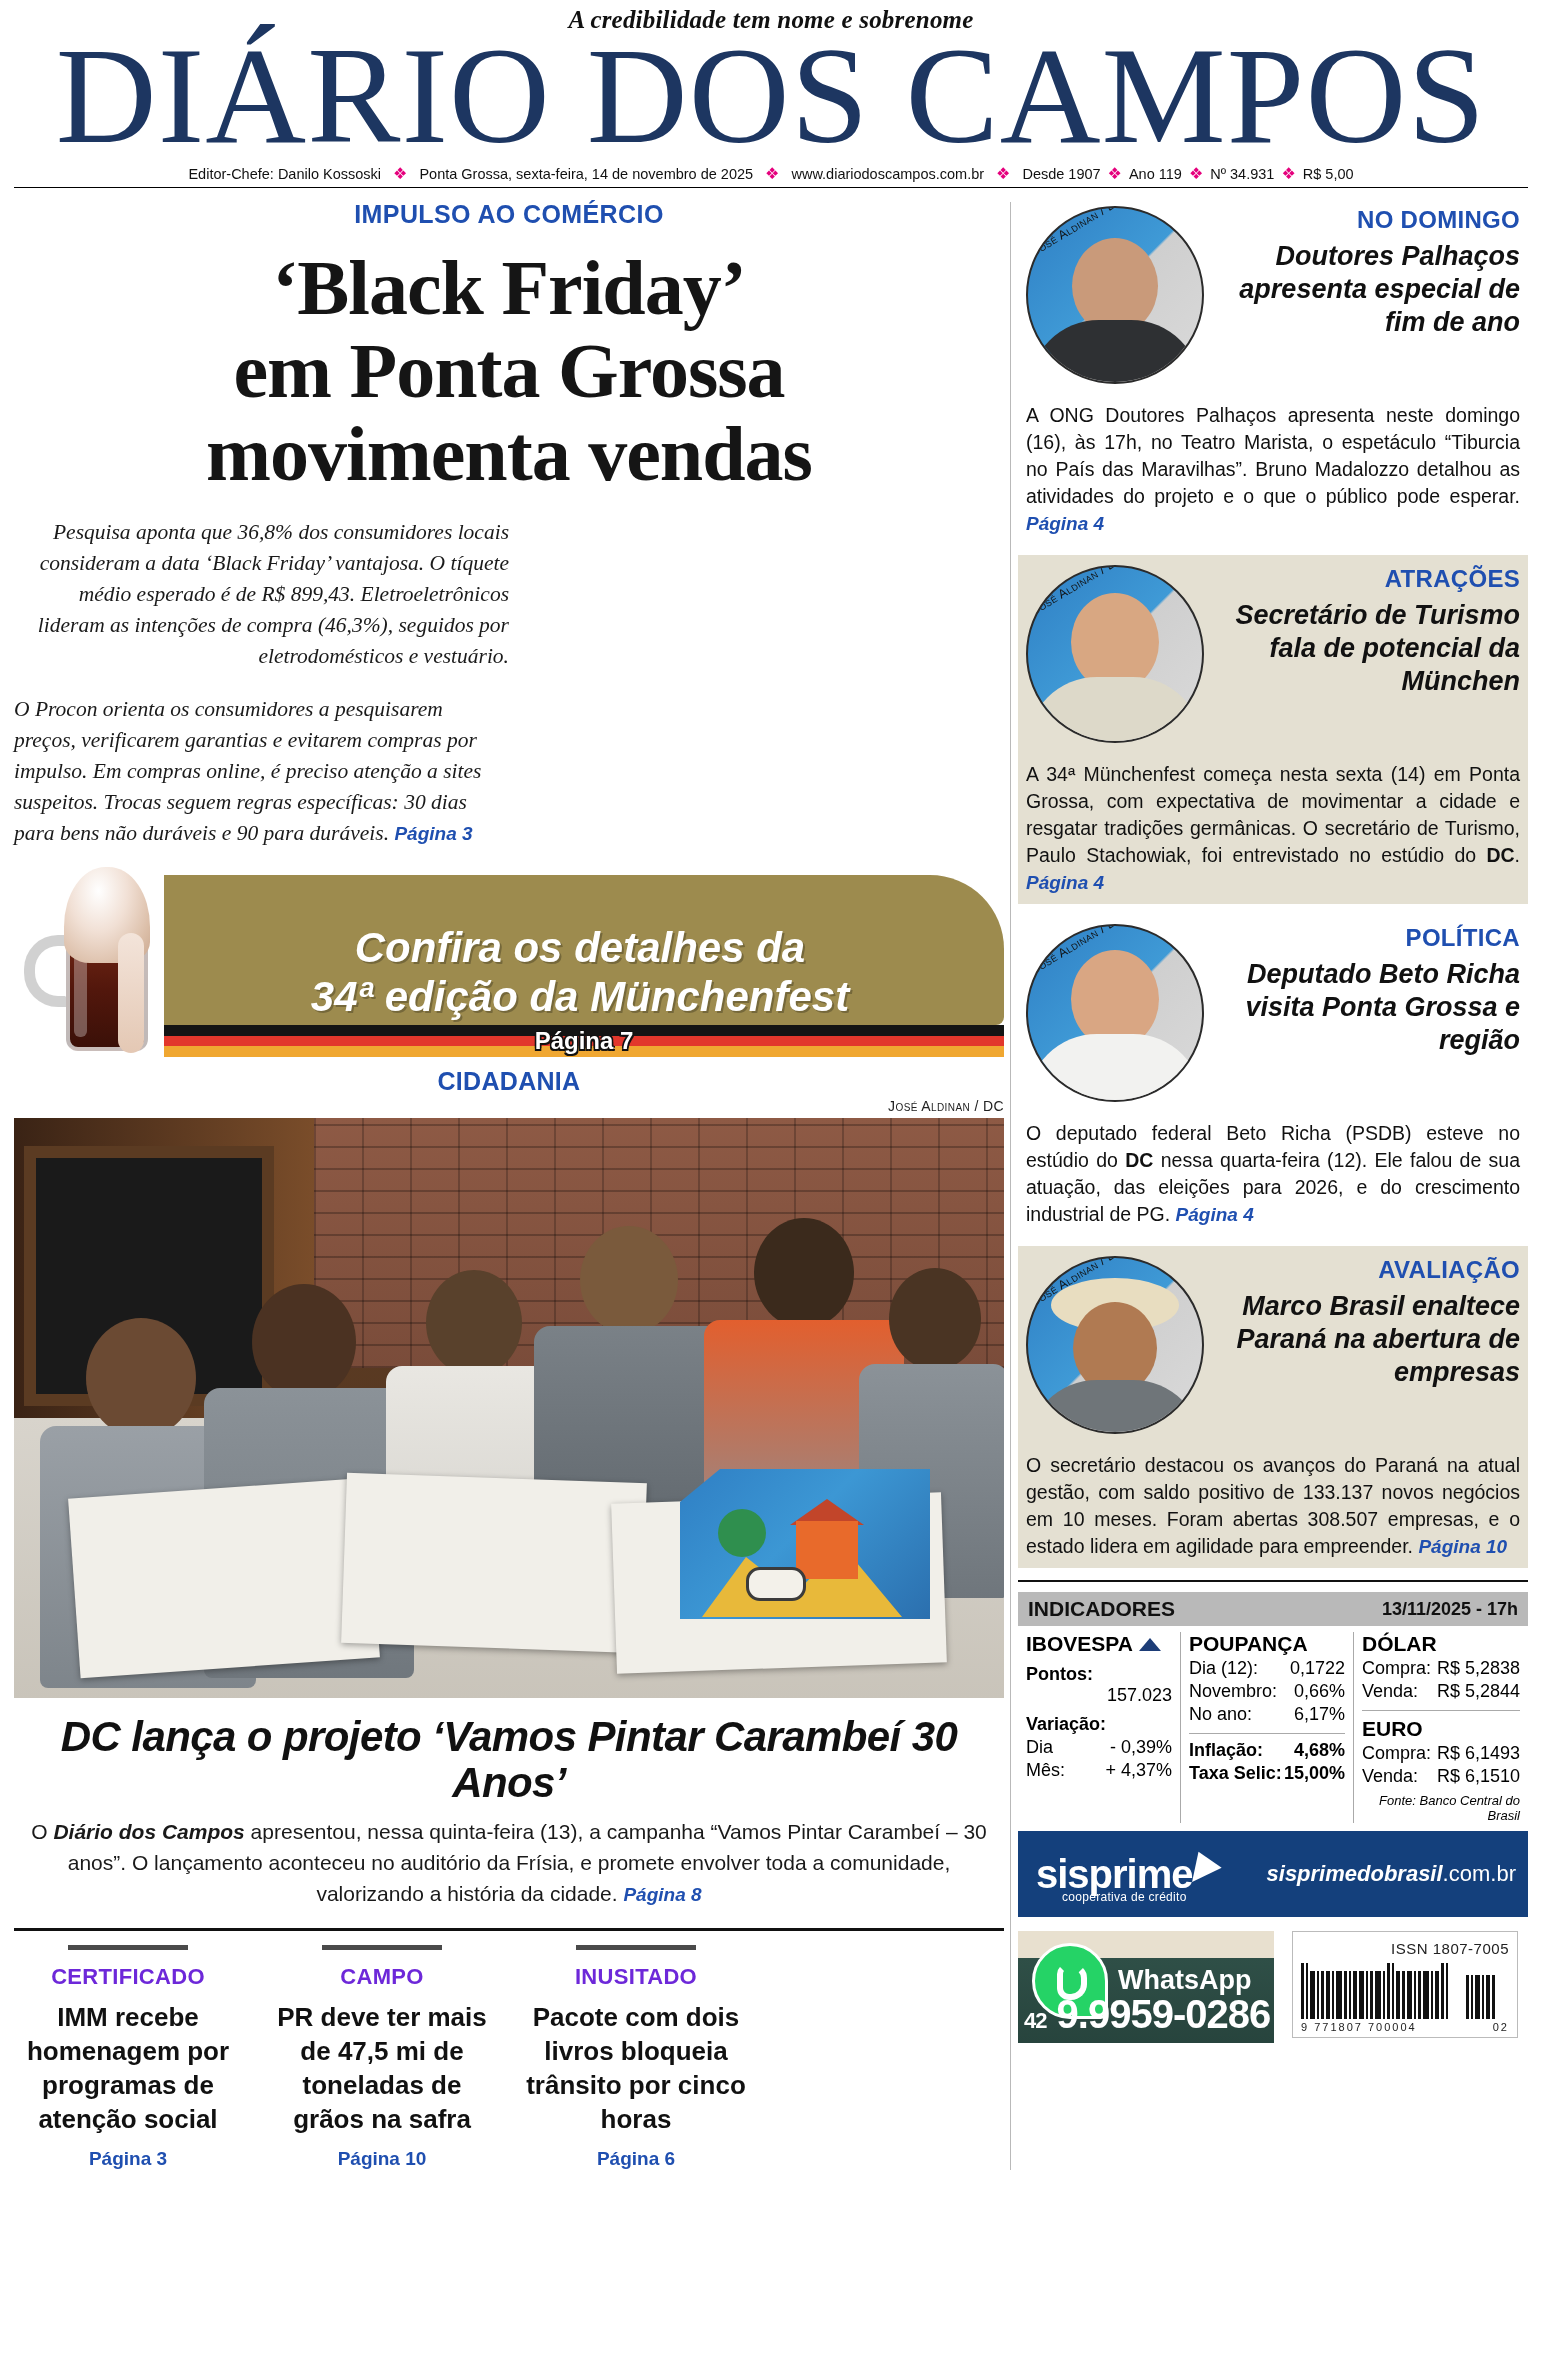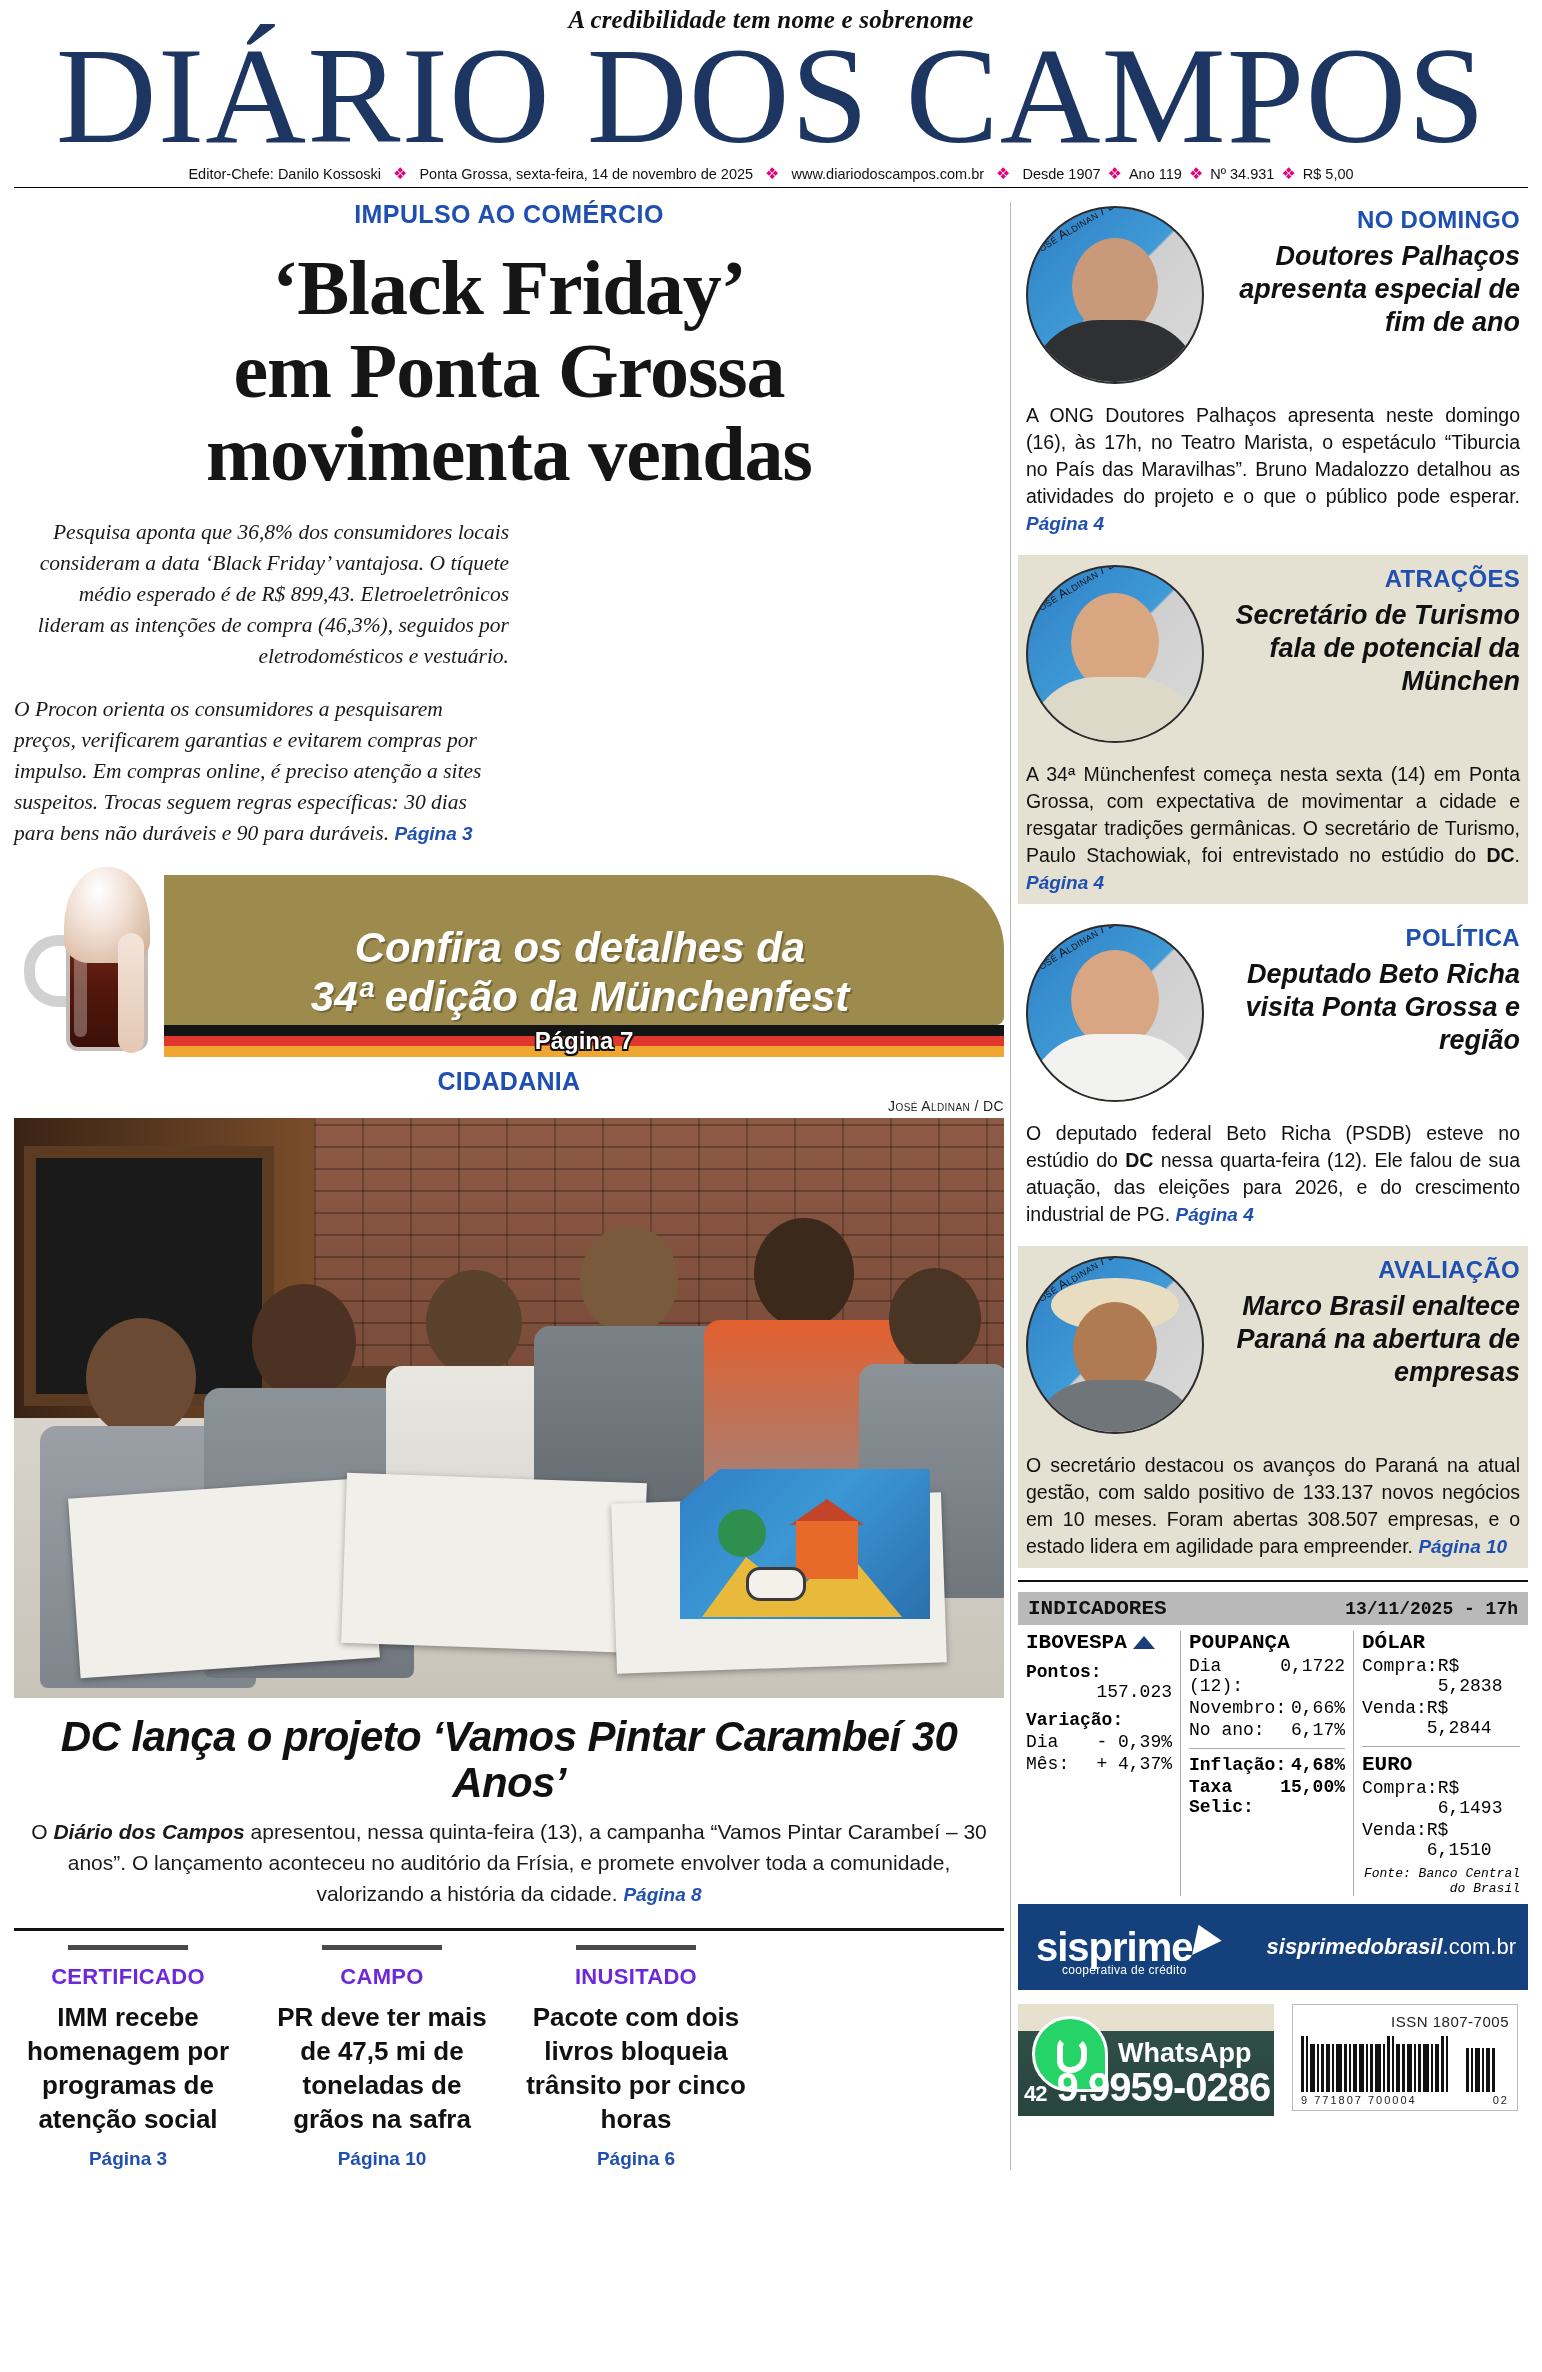--- a/index.html
+++ b/index.html
@@ -239,21 +239,21 @@
     font-weight:bold; font-style: italic;
     font-size:27px; line-height:33px; color:#111; margin-top:6px;
   }
   .rb-text {
     font-size: 19.5px; line-height: 27px; color:#111; margin-top:18px;
     text-align: justify; text-align-last: left;
   }
 
   
   .ind-rule { border-top: 2px solid #111; margin: 12px 0 0 0; }
-  .ind { margin-top: 10px; font-family:Liberation Mono, monospace; }
+  .ind { margin-top: 10px; font-family:Liberation Sans, sans-serif; }
   .ind-bar {
     background:#b9b9b9; display:flex; align-items:center; justify-content:space-between;
     padding: 5px 10px; font-weight:bold; font-size: 21px; color:#111;
   }
   .ind-bar .dt { font-size: 18px; }
   .ind-cols { display:flex; margin-top: 6px; }
   .ind-c { padding: 0 8px; }
   .ind-c.c1 { width: 162px; }
   .ind-c.c2 { width: 174px; border-left:1px solid #aaa; border-right:1px solid #aaa; }
   .ind-c.c3 { width: 174px; }

